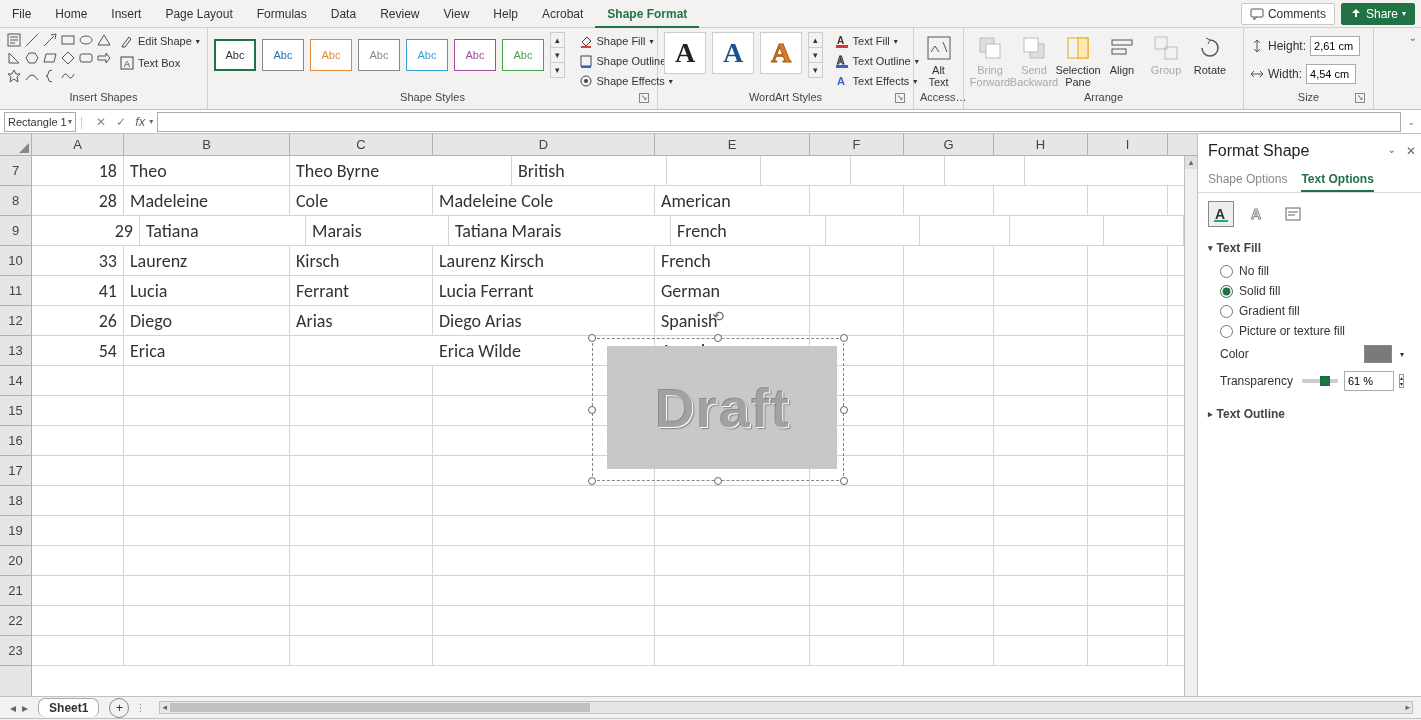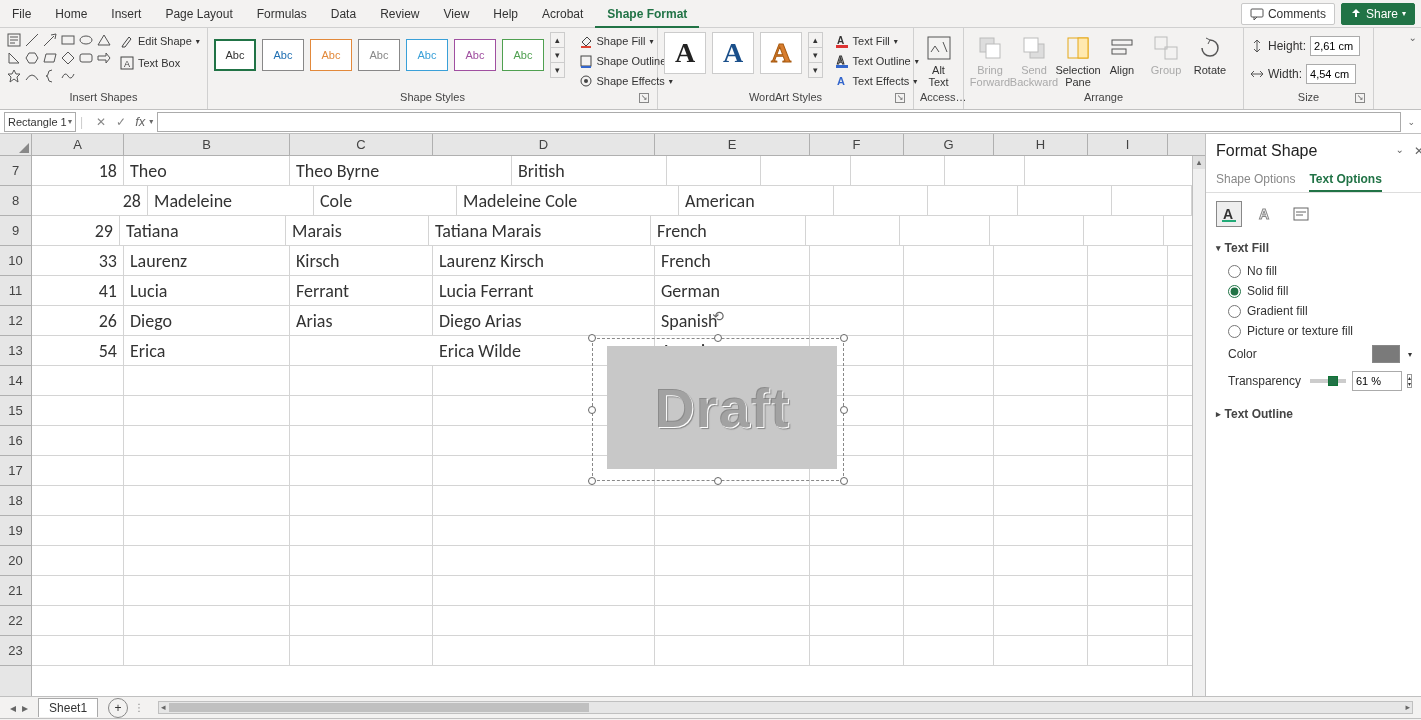--- a/index.html
+++ b/index.html
@@ -97,21 +97,21 @@
 .pane .field .lbl { flex: 0 0 76px; }
 .pane .field input.num { width: 50px; border: 1px solid #ababab; height: 20px; padding: 0 3px; font-size: 11px; }
 .pane .slider { width: 36px; height: 4px; background: #ccc; position: relative; }
 .pane .slider::after { content: ''; position: absolute; right: 8px; top: -3px; width: 8px; height: 8px; background: #217346; border: 1px solid #107336; }
 .color-sw { width: 28px; height: 18px; border: 1px solid #888; background: #7a7a7a; margin-left: auto; }
 
 
 .sheet-row { display: flex; align-items: center; height: 22px; border-top: 1px solid #c0c0c0; background: #f3f2f1; }
 .sheet-row .nav { display: flex; gap: 6px; padding: 0 10px; color: #666; }
 .sheet-row .sh { padding: 2px 10px; background: #fff; border: 1px solid #aaa; border-bottom: none; font-size: 12px; }
-.sheet-row .sh.active { font-weight: 400; }
+.sheet-row .sh.active { font-weight: 700; border-radius: 7px; }
 .sheet-row .plus { width: 20px; height: 20px; border: 1px solid #888; border-radius: 50%; text-align: center; line-height: 18px; margin-left: 10px; font-size: 12px; }
 .sheet-row .hscroll { flex: 1; margin: 0 8px; height: 13px; background: #e6e6e6; border: 1px solid #c0c0c0; position: relative; }
 .sheet-row .hscroll .thumb { position: absolute; left: 10px; top: 1px; bottom: 1px; width: 420px; background: #c0c0c0; }
 
 .status { display: flex; align-items: center; height: 22px; background: #f3f2f1; border-top: 1px solid #c0c0c0; padding: 0 8px; font-size: 11px; color: #333; }
 .status .spacer { flex: 1; }
 
 svg { display: block; }
 </style>
 </head>
@@ -489,32 +489,32 @@
             <div class="cell num" style="width: 92px;">18</div>
             <div class="cell" style="width: 166px;">Theo</div>
             <div class="cell" style="width: 222px;">Theo Byrne</div>
             <div class="cell" style="width: 155px;">British</div>
             <div class="cell" style="width: 94px;"></div>
             <div class="cell" style="width: 90px;"></div>
             <div class="cell" style="width: 94px;"></div>
             <div class="cell" style="width: 80px;"></div>
           </div>
           <div class="row">
-            <div class="cell num" style="width: 116px;">28</div>
+            <div class="cell num" style="width: 92px;">28</div>
             <div class="cell" style="width: 166px;">Madeleine</div>
             <div class="cell" style="width: 143px;">Cole</div>
             <div class="cell" style="width: 222px;">Madeleine Cole</div>
             <div class="cell" style="width: 155px;">American</div>
             <div class="cell" style="width: 94px;"></div>
             <div class="cell" style="width: 90px;"></div>
             <div class="cell" style="width: 94px;"></div>
             <div class="cell" style="width: 80px;"></div>
           </div>
           <div class="row">
-            <div class="cell num" style="width: 88px;">29</div>
+            <div class="cell num" style="width: 108px;">29</div>
             <div class="cell" style="width: 166px;">Tatiana</div>
             <div class="cell" style="width: 143px;">Marais</div>
             <div class="cell" style="width: 222px;">Tatiana Marais</div>
             <div class="cell" style="width: 155px;">French</div>
             <div class="cell" style="width: 94px;"></div>
             <div class="cell" style="width: 90px;"></div>
             <div class="cell" style="width: 94px;"></div>
             <div class="cell" style="width: 80px;"></div>
           </div>
           <div class="row">

